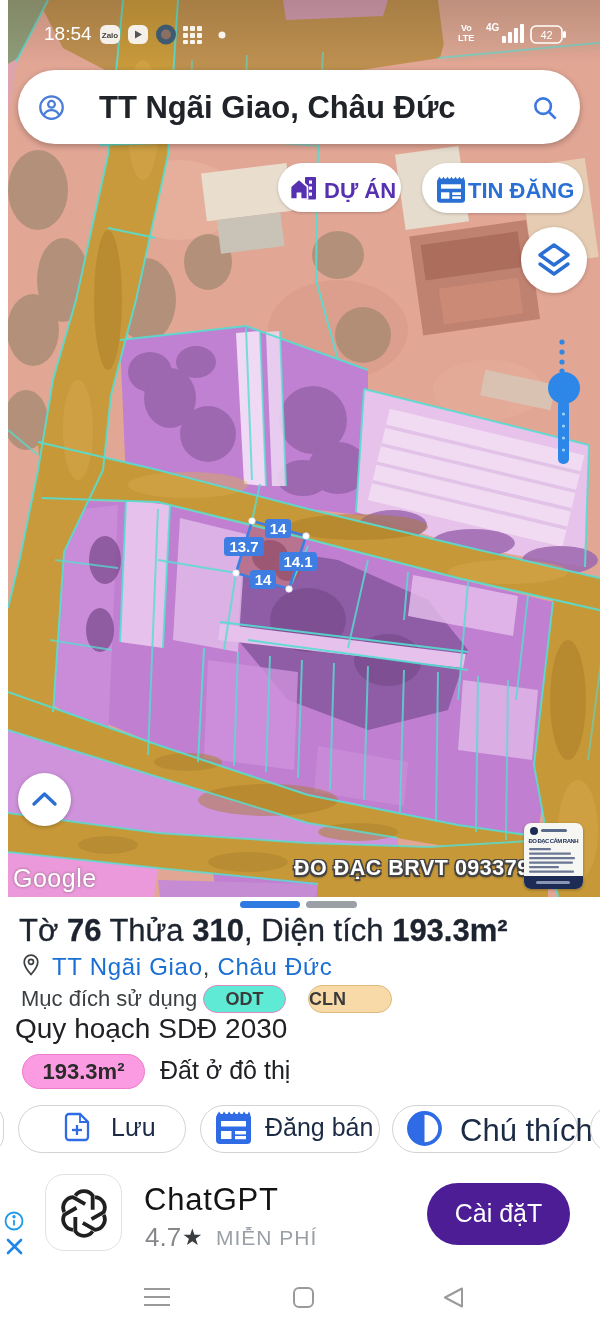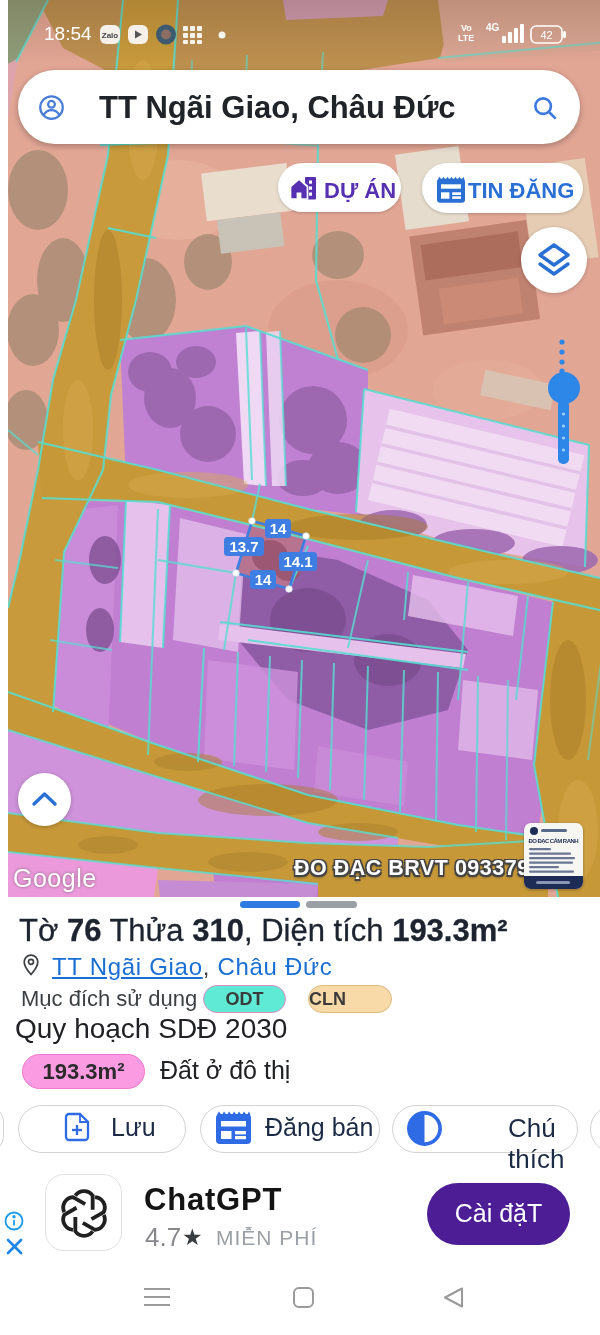--- a/index.html
+++ b/index.html
@@ -403,21 +403,21 @@
 
 <div class="abs" style="left:306px;top:901px;width:51px;height:7px;border-radius:4px;background:#9aa0a6;"></div>
 
 <div class="abs" style="left:19px;top:913px;width:570px;color:#1d2430;font-size:31px;-webkit-text-stroke:0.3px #1d2430;">Tờ <b>76</b> Thửa <b>310</b>, Diện tích <b>193.3m²</b></div>
 
 <svg class="abs" style="left:23px;top:954px;" width="16" height="22" viewBox="0 0 16 22" fill="none" stroke="#3c4043" stroke-width="1.7">
   <path d="M8,1.2 C11.8,1.2 14.8,4.2 14.8,8 C14.8,13 8,20.5 8,20.5 C8,20.5 1.2,13 1.2,8 C1.2,4.2 4.2,1.2 8,1.2 Z"></path>
   <circle cx="8" cy="7.8" r="2.5"></circle>
 </svg>
 
-<div class="abs" style="left:52px;top:953px;font-size:24px;letter-spacing:0.7px;color:#1a6fd4;"><span style="text-decoration:underline;">TT Ngãi Giao</span><span style="color:#3c4043;">, </span><span style="">Châu Đức</span></div>
+<div class="abs" style="left:52px;top:953px;font-size:24px;letter-spacing:0.7px;color:#1a6fd4;"><span style="">TT Ngãi Giao</span><span style="color:#3c4043;">, </span><span style="">Châu Đức</span></div>
 
 <div class="abs" style="left:21px;top:986px;font-size:22px;color:#3c4043;">Mục đích sử dụng</div>
 
 <div class="abs" style="left:203px;top:985px;width:83px;height:28px;background:#5eead4;border:1.5px solid #df8ac6;border-radius:14px;text-align:center;font-size:18px;font-weight:bold;color:#3a3a3a;line-height:27px;">ODT</div>
 
 <div class="abs" style="left:308px;top:985px;width:84px;height:28px;background:#f8daa9;border:1.5px solid #ddb97e;border-radius:14px;text-align:left;font-size:18px;font-weight:bold;color:#3a3a3a;line-height:27px;">CLN</div>
 
 <div class="abs" style="left:15px;top:1013px;font-size:28px;color:#202124;">Quy hoạch SDĐ 2030</div>
 
 <div class="abs" style="left:22px;top:1054px;width:123px;height:35px;background:#fb9ce2;border:1.5px solid #ef79cc;border-radius:18px;text-align:center;font-size:22px;font-weight:bold;color:#2a2a2a;line-height:33px;">193.3m²</div>
@@ -446,21 +446,21 @@
     <rect x="19" y="25" width="11" height="3.2"></rect>
   </g>
 </svg>
 <div class="abs" style="left:265px;top:1113px;font-size:25px;color:#1c2b45;">Đăng bán</div>
 
 <div class="abs" style="left:392px;top:1105px;width:186px;height:48px;background:#fff;border:1.5px solid #d3d3d3;border-radius:24px;"></div>
 <svg class="abs" style="left:406px;top:1110px;" width="37" height="37" viewBox="0 0 28 28">
   <circle cx="14" cy="14" r="11.8" fill="none" stroke="#2e6be5" stroke-width="2.8"></circle>
   <path d="M14,2.2 A11.8,11.8 0 0 0 14,25.8 Z" fill="#2e6be5"></path>
 </svg>
-<div class="abs" style="left:460px;top:1113px;font-size:26px;color:#1c2b45;margin-left:48px;">Chú thích</div>
+<div class="abs" style="left:460px;top:1113px;font-size:31px;color:#1c2b45;">Chú thích</div>
 
 <div class="abs" style="left:590px;top:1105px;width:60px;height:48px;background:#fff;border:1.5px solid #d3d3d3;border-radius:24px;"></div>
 <div class="abs" style="left:-30px;top:1105px;width:34px;height:48px;background:#fff;border:1.5px solid #d3d3d3;border-radius:24px;"></div>
 
 <svg class="abs" style="left:4px;top:1211px;" width="20" height="20" viewBox="0 0 20 20" fill="none" stroke="#1e9be8" stroke-width="1.8">
   <circle cx="10" cy="10" r="8.5"></circle>
   <line x1="10" y1="9" x2="10" y2="14.5"></line>
   <circle cx="10" cy="5.8" r="0.8" fill="#1e9be8"></circle>
 </svg>
 
@@ -478,21 +478,21 @@
       <path d="M-9.5,-19.5 A11.5,11.5 0 0 1 9.5,-19.5 L9.5,-4"></path>
     </g>
     <use href="#arm" transform="rotate(60)"></use>
     <use href="#arm" transform="rotate(120)"></use>
     <use href="#arm" transform="rotate(180)"></use>
     <use href="#arm" transform="rotate(240)"></use>
     <use href="#arm" transform="rotate(300)"></use>
   </g>
 </svg>
 
-<div class="abs" style="left:144px;top:1182px;font-size:31px;font-weight:bold;letter-spacing:0.8px;color:#141414;">ChatGPT</div>
+<div class="abs" style="left:144px;top:1182px;font-size:31px;font-weight:normal;letter-spacing:0.8px;color:#141414;">ChatGPT</div>
 
 <div class="abs" style="left:145px;top:1222px;font-size:26px;color:#85878a;">4.7</div>
 <div class="abs" style="left:182px;top:1224px;font-size:23px;color:#3a3d40;">★</div>
 <div class="abs" style="left:216px;top:1226px;font-size:21px;letter-spacing:1px;color:#9aa0a6;">MIỄN PHÍ</div>
 
 <div class="abs" style="left:427px;top:1183px;width:143px;height:62px;background:#4c1d95;border-radius:31px;color:#fff;font-size:25px;text-align:center;line-height:61px;">Cài đặT</div>
 
 <svg class="abs" style="left:143px;top:1287px;" width="28" height="20" viewBox="0 0 28 20" stroke="#9a9a9a" stroke-width="2">
   <line x1="1" y1="2" x2="27" y2="2"></line>
   <line x1="1" y1="10" x2="27" y2="10"></line>

